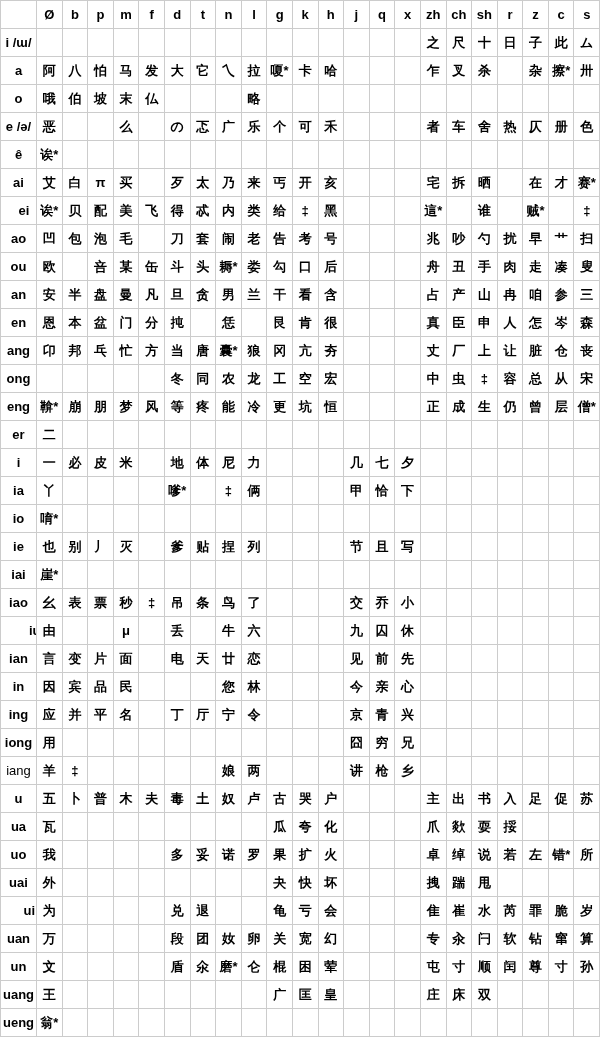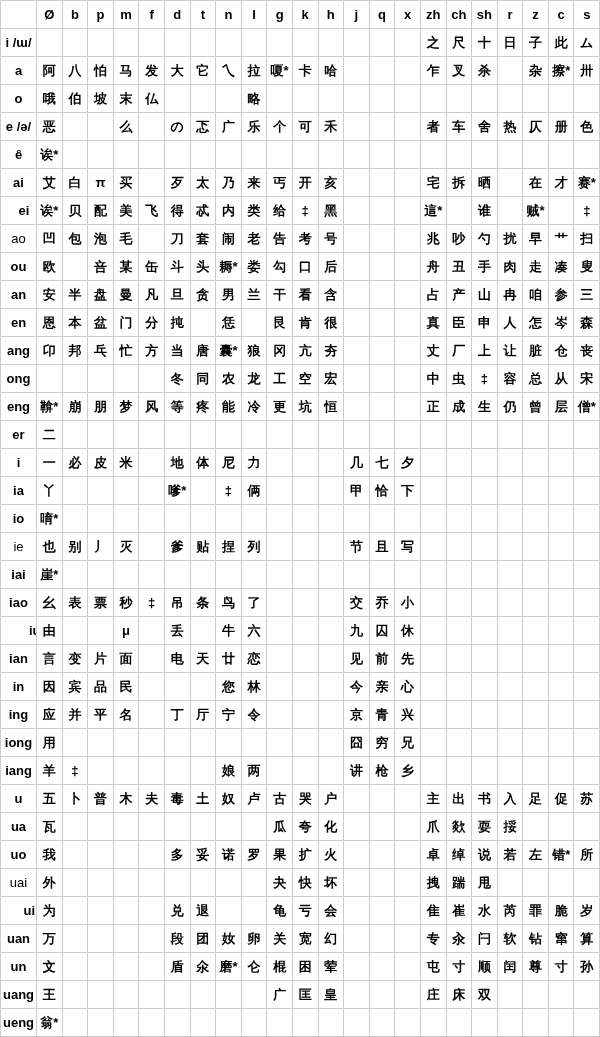--- a/index.html
+++ b/index.html
@@ -236,21 +236,21 @@
         <td></td>
         <td>這*</td>
         <td></td>
         <td>谁</td>
         <td></td>
         <td>贼*</td>
         <td></td>
         <td>‡</td>
       </tr>
       <tr>
-        <td style="font-weight: normal; margin-left: 40px;">ao</td>
+        <td style="font-weight: bold; margin-left: 40px;">ao</td>
         <td>凹</td>
         <td>包</td>
         <td>泡</td>
         <td>毛</td>
         <td></td>
         <td>刀</td>
         <td>套</td>
         <td>闹</td>
         <td>老</td>
         <td>告</td>
@@ -511,21 +511,21 @@
         <td></td>
         <td></td>
         <td></td>
         <td></td>
         <td></td>
         <td></td>
         <td></td>
         <td></td>
       </tr>
       <tr>
-        <td style="font-weight: normal; margin-left: 11px;">ie</td>
+        <td style="font-weight: bold; margin-left: 11px;">ie</td>
         <td>也</td>
         <td>别</td>
         <td>丿</td>
         <td>灭</td>
         <td></td>
         <td>爹</td>
         <td>贴</td>
         <td>捏</td>
         <td>列</td>
         <td></td>
@@ -711,21 +711,21 @@
         <td>兄</td>
         <td></td>
         <td></td>
         <td></td>
         <td></td>
         <td></td>
         <td></td>
         <td></td>
       </tr>
       <tr>
-        <td style="font-weight: bold; margin-top: 28px;">iang</td>
+        <td style="font-weight: normal; margin-top: 28px;">iang</td>
         <td>羊</td>
         <td>‡</td>
         <td></td>
         <td></td>
         <td></td>
         <td></td>
         <td></td>
         <td>娘</td>
         <td>两</td>
         <td></td>
@@ -811,21 +811,21 @@
         <td></td>
         <td>卓</td>
         <td>绰</td>
         <td>说</td>
         <td>若</td>
         <td>左</td>
         <td>错*</td>
         <td>所</td>
       </tr>
       <tr>
-        <td style="font-weight: normal; margin-left: 16px;">uai</td>
+        <td style="font-weight: bold; margin-left: 16px;">uai</td>
         <td>外</td>
         <td></td>
         <td></td>
         <td></td>
         <td></td>
         <td></td>
         <td></td>
         <td></td>
         <td></td>
         <td>夬</td>

